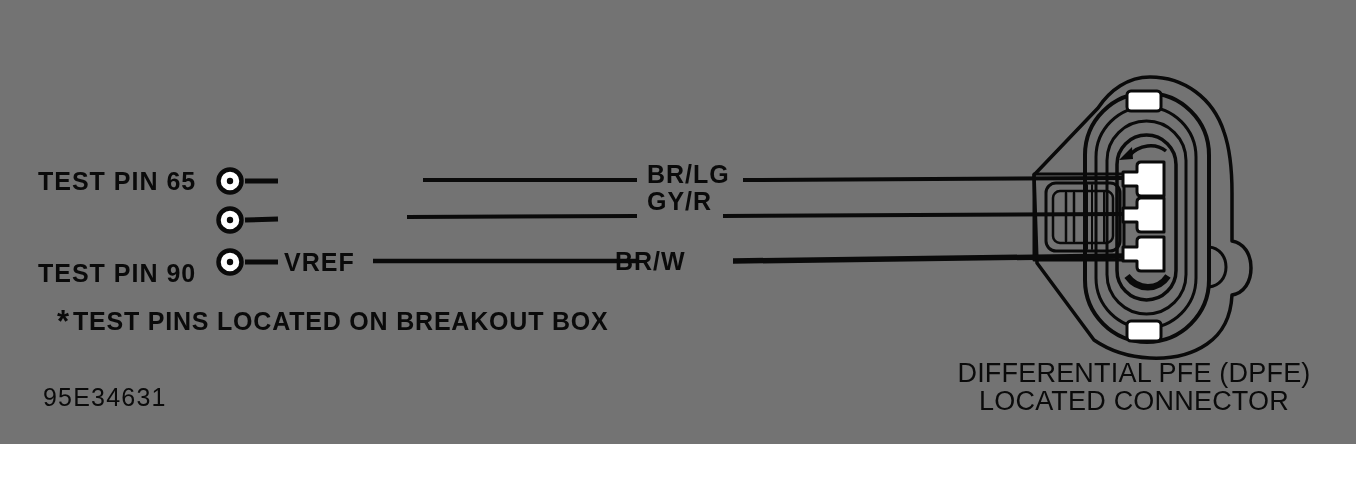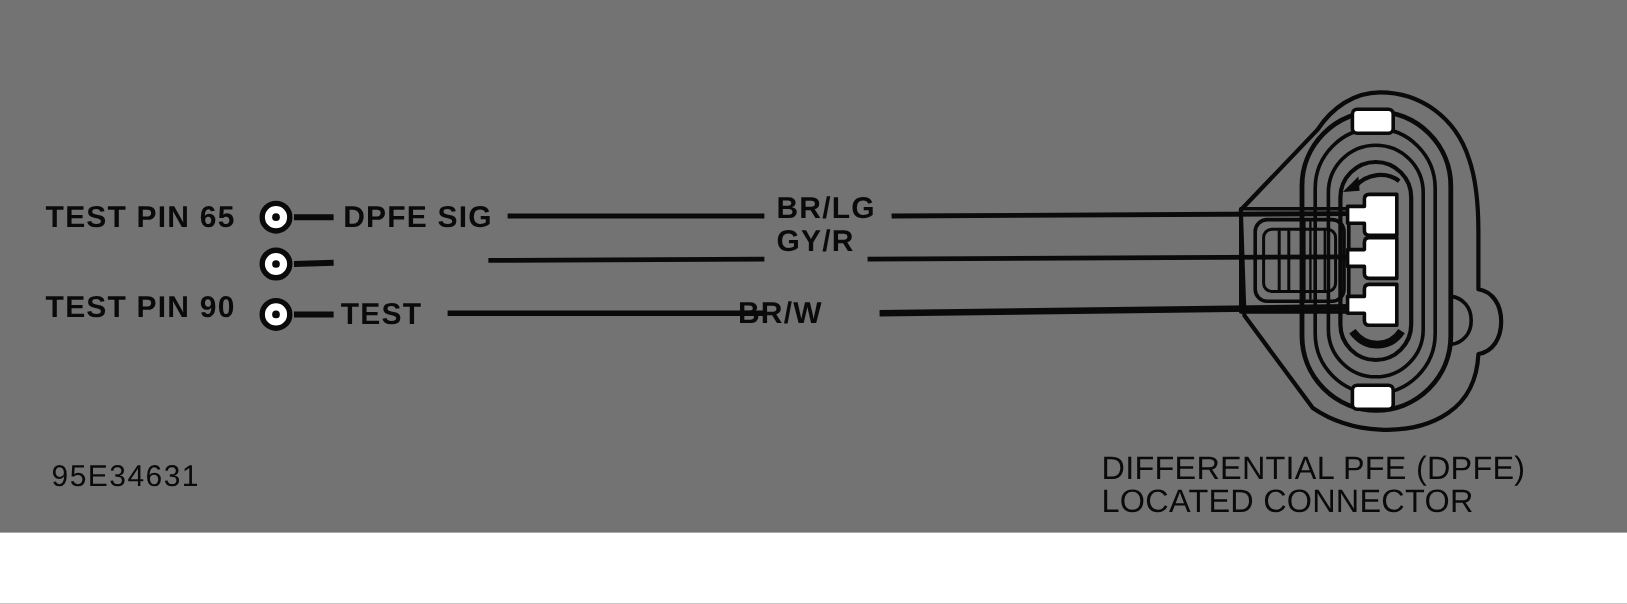--- a/index.html
+++ b/index.html
@@ -40,22 +40,23 @@
   .id-code{
     position:absolute;
     left:43px;top:383px;
     font-weight:normal;
     font-size:25px;
     letter-spacing:1.2px;
     white-space:nowrap;
   }
   .connector-caption{
     position:absolute;
-    left:918px;top:376px;
+    left:918px;top:359px;
     width:432px;
+    text-align:center;
     font-weight:normal;
     font-size:27px;
     line-height:28px;
     letter-spacing:0.2px;
     white-space:nowrap;
   }
 </style>
 </head>
 <body>
 
@@ -136,29 +137,31 @@
     </g>
 
     <g>
       <path stroke-width="3.5" stroke-linecap="butt" d="M 1129 156 C 1139 144 1156 143 1166 151"></path>
       <polygon fill="#0a0a0a" stroke="none" points="1119,160 1132,147 1133,159"></polygon>
       <path stroke-width="6.5" stroke-linecap="butt" d="M 1127 276 C 1138 291 1158 291 1168 276"></path>
     </g>
   </svg>
 
   <span class="lbl" style="left:38px;top:168px">TEST PIN 65</span>
-  <span class="lbl" style="left:286px;top:168px">DPFE SIG</span>
   <span class="lbl" style="left:647px;top:161px">BR/LG</span>
 
   <span class="lbl" style="left:647px;top:188px">GY/R</span>
 
-  <span class="lbl" style="left:38px;top:243px">TEST PIN 90</span>
-  <span class="lbl" style="left:284px;top:249px">TEST</span>
+  <span class="lbl" style="left:38px;top:260px">TEST PIN 90</span>
+  <span class="lbl" style="left:284px;top:249px">VREF</span>
   <span class="lbl" style="left:615px;top:248px">BR/W</span>
 
+  <div class="footnote">
+    <span class="ast">*</span><span>TEST PINS LOCATED ON BREAKOUT BOX</span>
+  </div>
 
   <div class="id-code">95E34631</div>
 
   <div class="connector-caption">
     <div>DIFFERENTIAL PFE (DPFE)</div>
     <div>LOCATED CONNECTOR</div>
   </div>
 
 </div>
 

